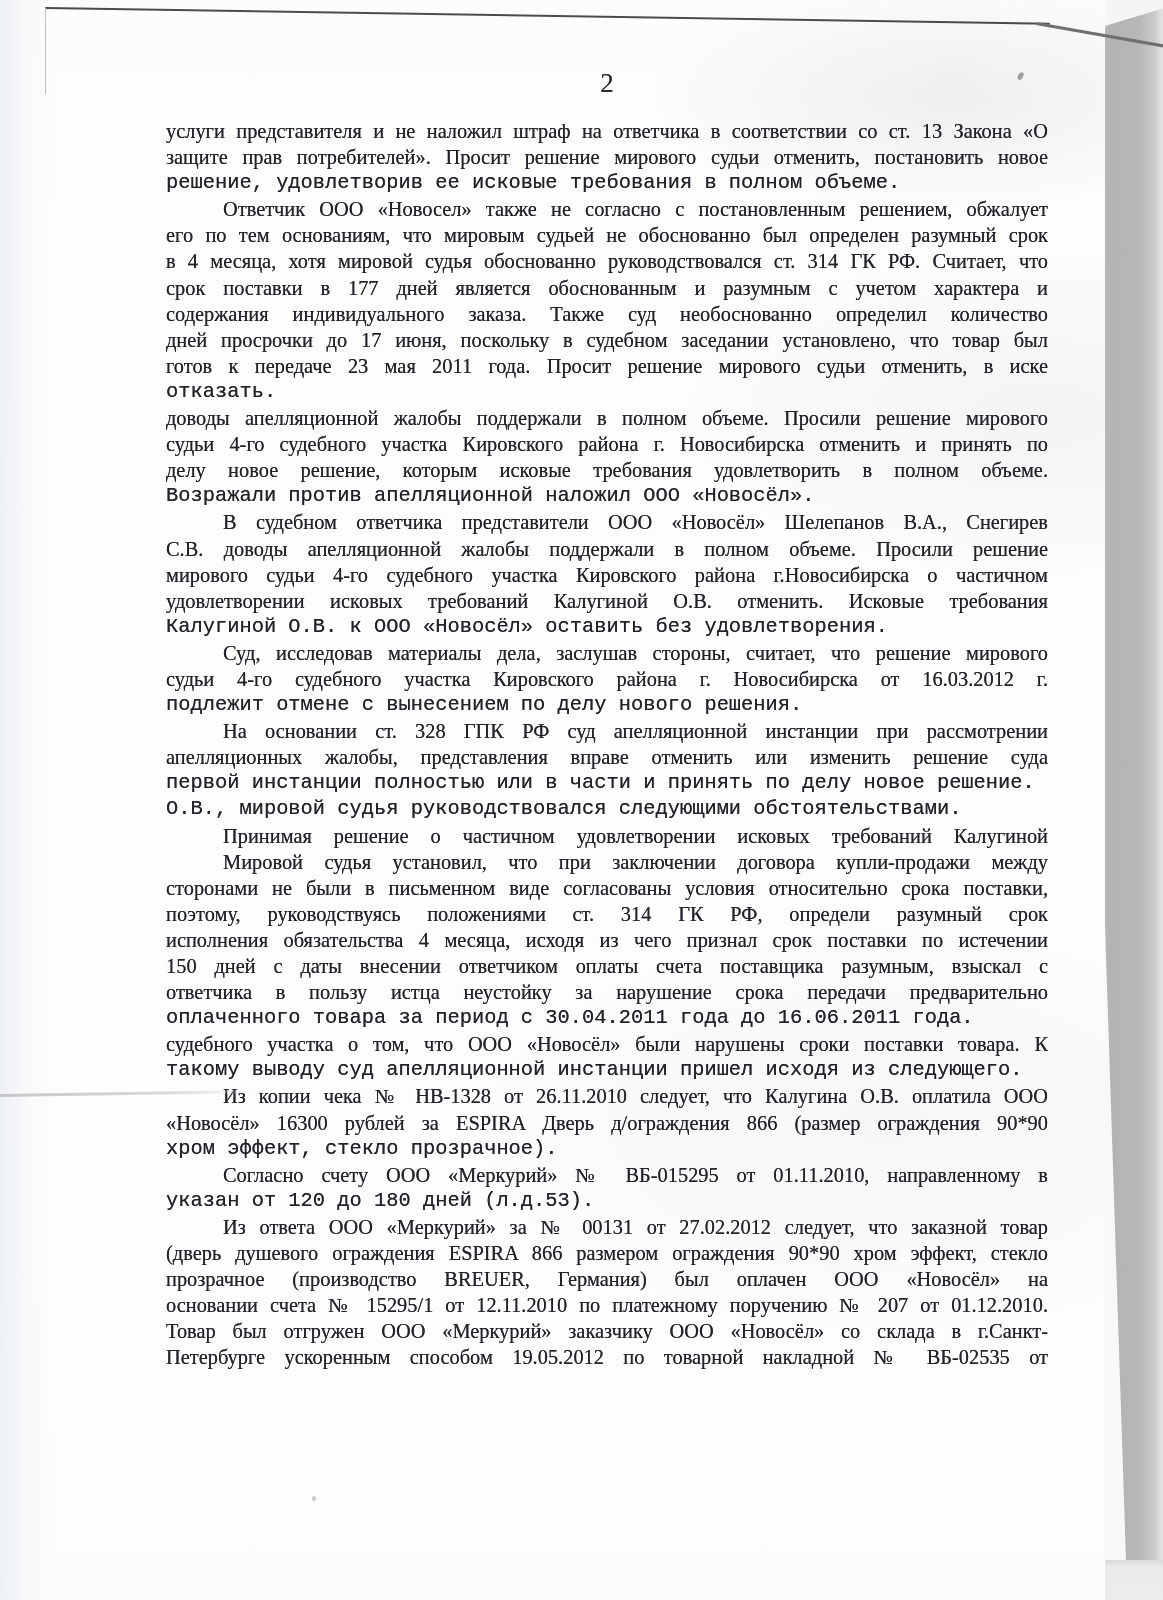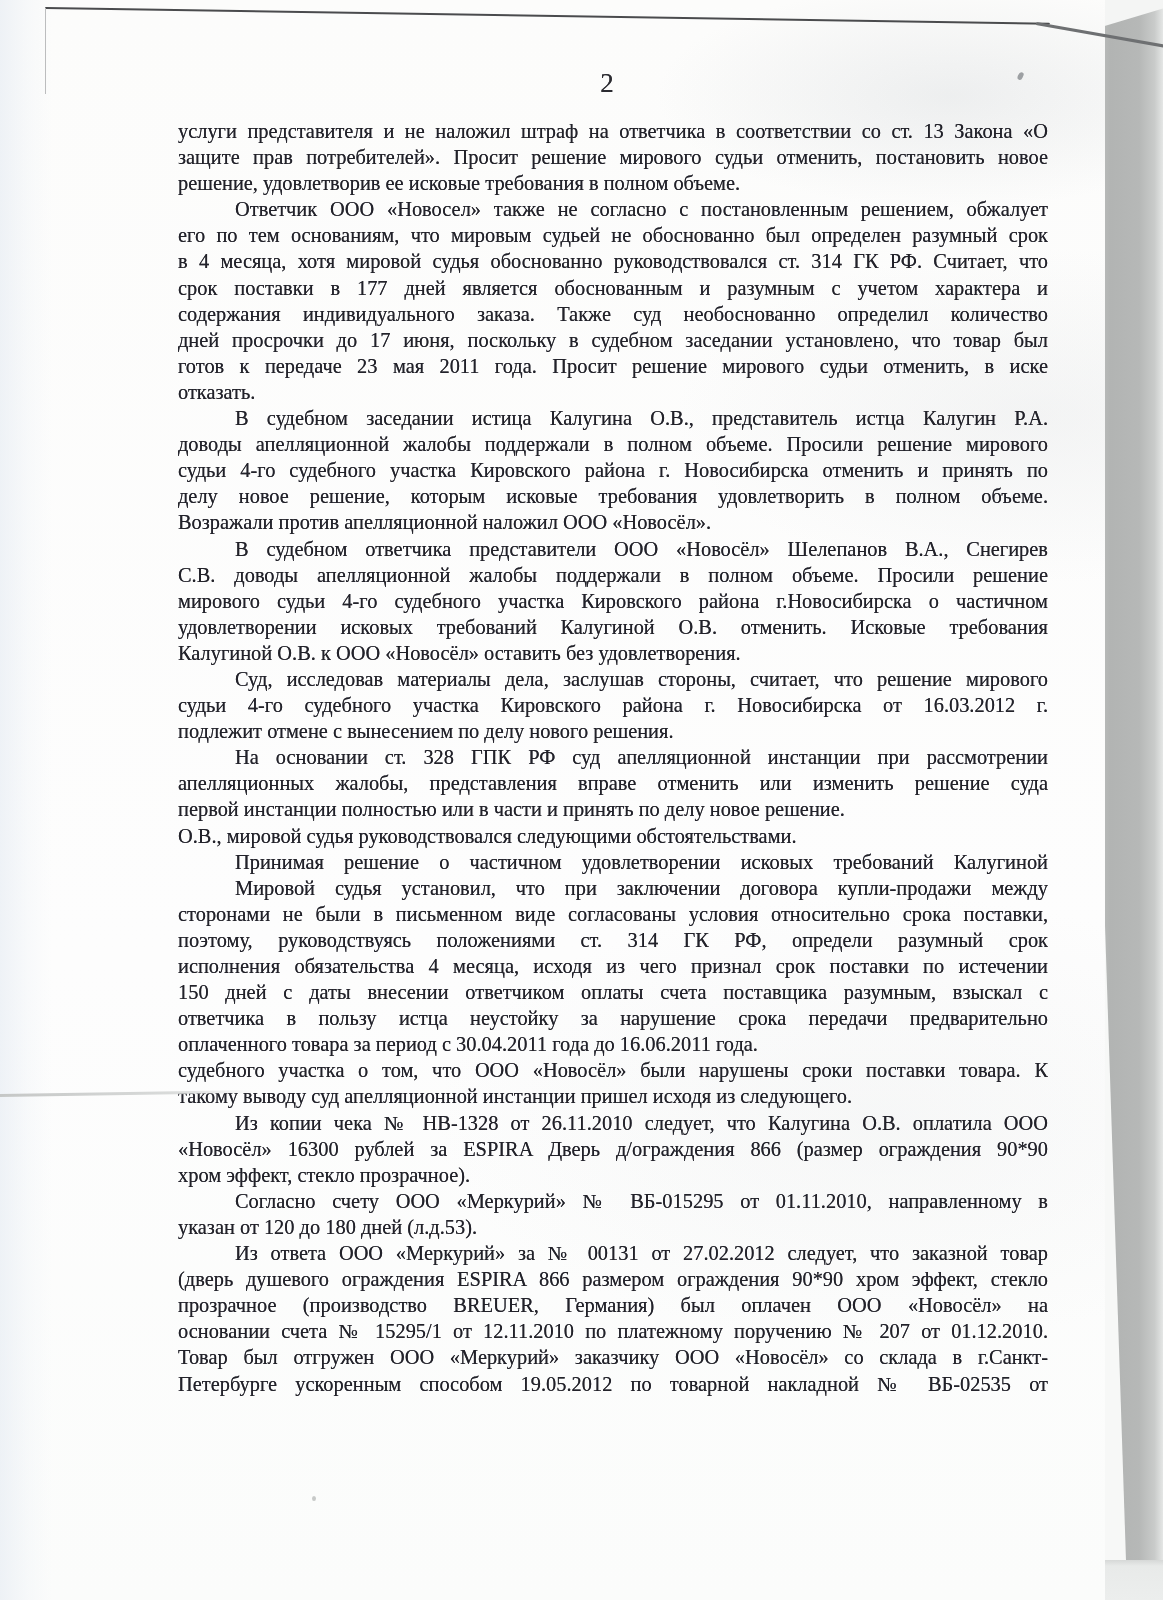--- a/index.html
+++ b/index.html
@@ -121,23 +121,22 @@
     line-height: 26.1px;
     color: #22222a;
     text-shadow: 0 0 0.6px rgba(34,34,42,0.8);
   }
   .line {
     text-align: justify;
     text-align-last: justify;
     overflow: hidden;
     white-space: normal;
     height: 26.1px;
-    margin-left: 12px;
-  }
-  .line.last { text-align-last: left; }
+  }
+  .line.last { text-align-last: left; font-family: Liberation Mono, monospace; }
   .line.indent { text-indent: 57px; }
 </style>
 </head>
 <body>
 
 <div class="scan">
   <div class="bg-right"></div>
   <div class="corner-wedge"></div>
   <div class="bg-bottom"></div>
 
@@ -148,21 +147,20 @@
         <div class="line">защите прав потребителей». Просит решение мирового судьи отменить, постановить новое</div>
         <div class="line last">решение, удовлетворив ее исковые требования в полном объеме.</div>
         <div class="line indent">Ответчик ООО «Новосел» также не согласно с постановленным решением, обжалует</div>
         <div class="line">его по тем основаниям, что мировым судьей не обоснованно был определен разумный срок</div>
         <div class="line">в 4 месяца, хотя мировой судья обоснованно руководствовался ст. 314 ГК РФ. Считает, что</div>
         <div class="line">срок поставки в 177 дней является обоснованным и разумным с учетом характера и</div>
         <div class="line">содержания индивидуального заказа. Также суд необоснованно определил количество</div>
         <div class="line">дней просрочки до 17 июня, поскольку в судебном заседании установлено, что товар был</div>
         <div class="line">готов к передаче 23 мая 2011 года. Просит решение мирового судьи отменить, в иске</div>
         <div class="line last">отказать.</div>
-        <div class="line indent">В судебном заседании истица Калугина О.В., представитель истца Калугин Р.А.</div>
         <div class="line">доводы апелляционной жалобы поддержали в полном объеме. Просили решение мирового</div>
         <div class="line">судьи 4-го судебного участка Кировского района г. Новосибирска отменить и принять по</div>
         <div class="line">делу новое решение, которым  исковые требования удовлетворить в полном объеме.</div>
         <div class="line last">Возражали против апелляционной наложил ООО «Новосёл».</div>
         <div class="line indent">В судебном ответчика представители ООО «Новосёл»   Шелепанов В.А., Снегирев</div>
         <div class="line">С.В. доводы апелляционной жалобы поддержали в полном объеме. Просили решение</div>
         <div class="line">мирового судьи 4-го судебного участка Кировского района г.Новосибирска о частичном</div>
         <div class="line">удовлетворении исковых требований Калугиной О.В. отменить. Исковые требования</div>
         <div class="line last">Калугиной О.В. к ООО «Новосёл» оставить без удовлетворения.</div>
         <div class="line indent">Суд, исследовав материалы дела, заслушав стороны, считает,  что решение мирового</div>

